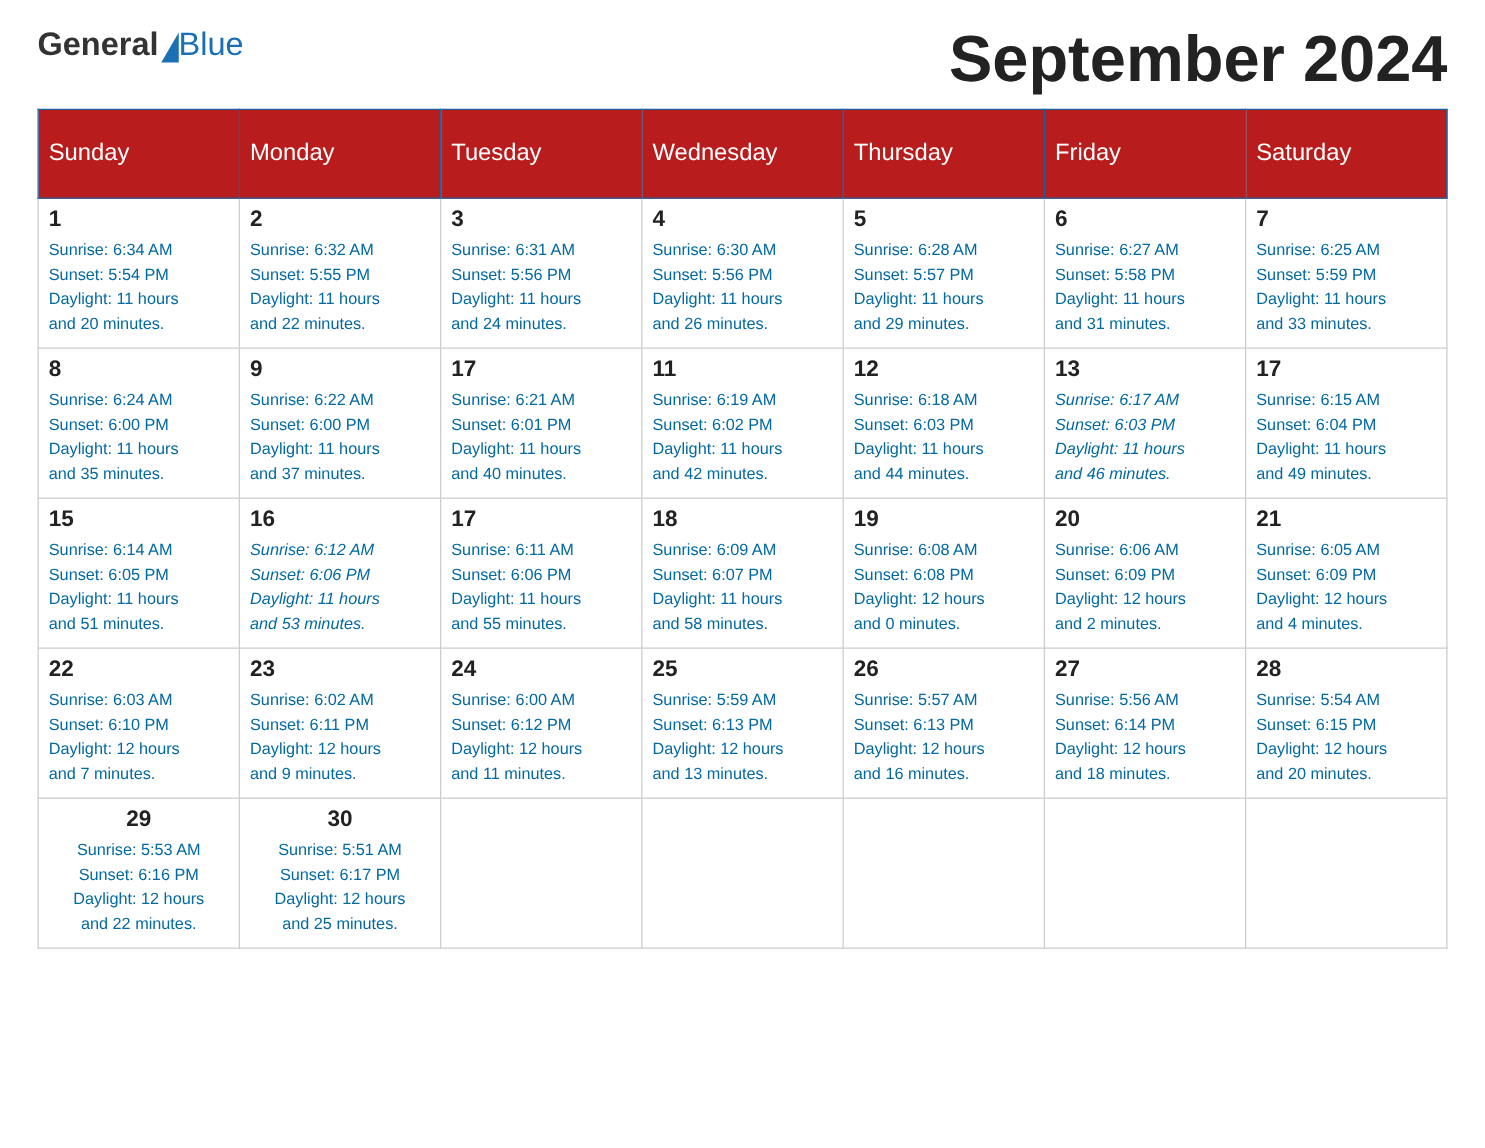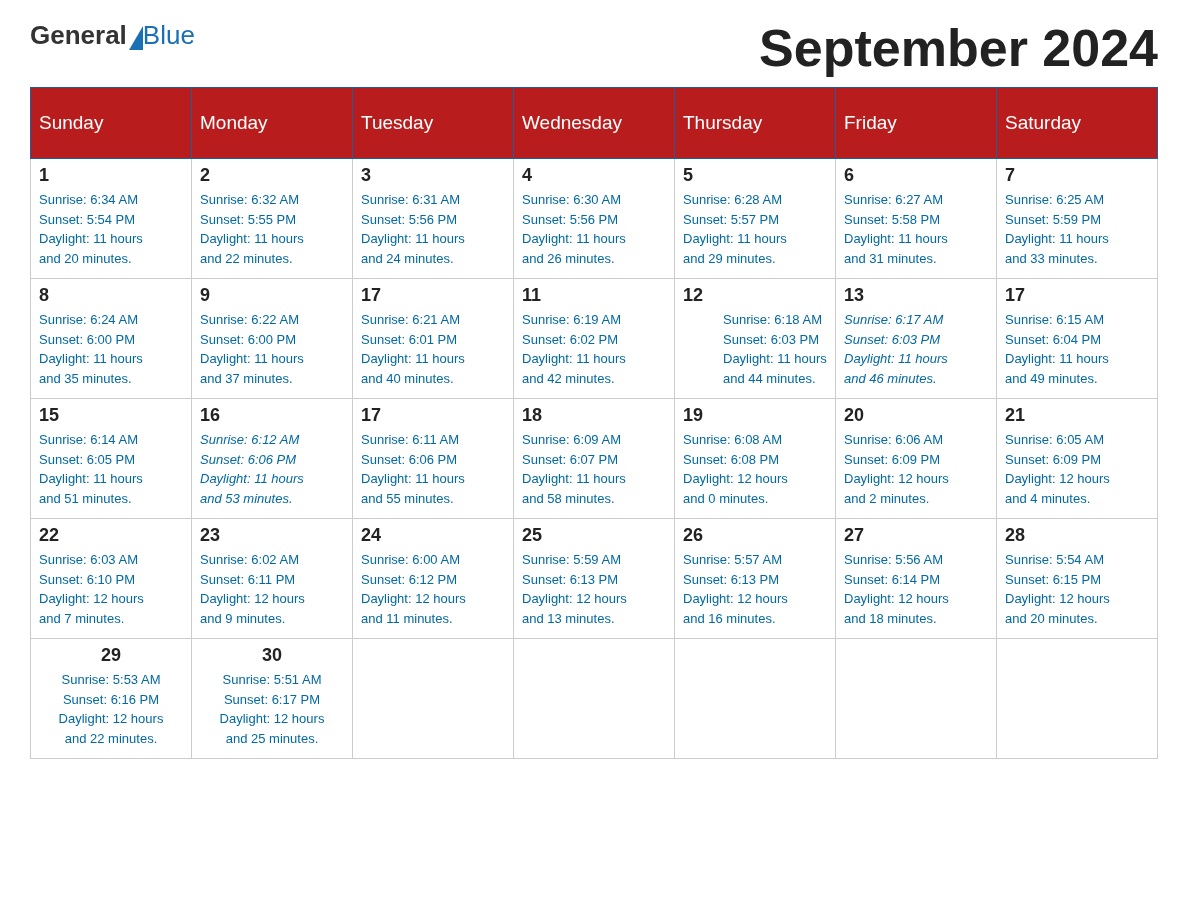--- a/index.html
+++ b/index.html
@@ -203,21 +203,21 @@
         </td>
         <td>
           <span class="day-number">11</span>
           <div class="day-info" style="white-space: pre-line;">Sunrise: 6:19 AM
 Sunset: 6:02 PM
 Daylight: 11 hours
 and 42 minutes.</div>
         </td>
         <td>
           <span class="day-number">12</span>
-          <div class="day-info" style="white-space: pre-line; margin-left: 40px;">Sunrise: 6:18 AM
+          <div class="day-info" style="white-space: pre-line;">Sunrise: 6:18 AM
 Sunset: 6:03 PM
 Daylight: 11 hours
 and 44 minutes.</div>
         </td>
         <td>
           <span class="day-number">13</span>
           <div class="day-info" style="white-space: pre-line; font-style: italic;">Sunrise: 6:17 AM
 Sunset: 6:03 PM
 Daylight: 11 hours
 and 46 minutes.</div>

